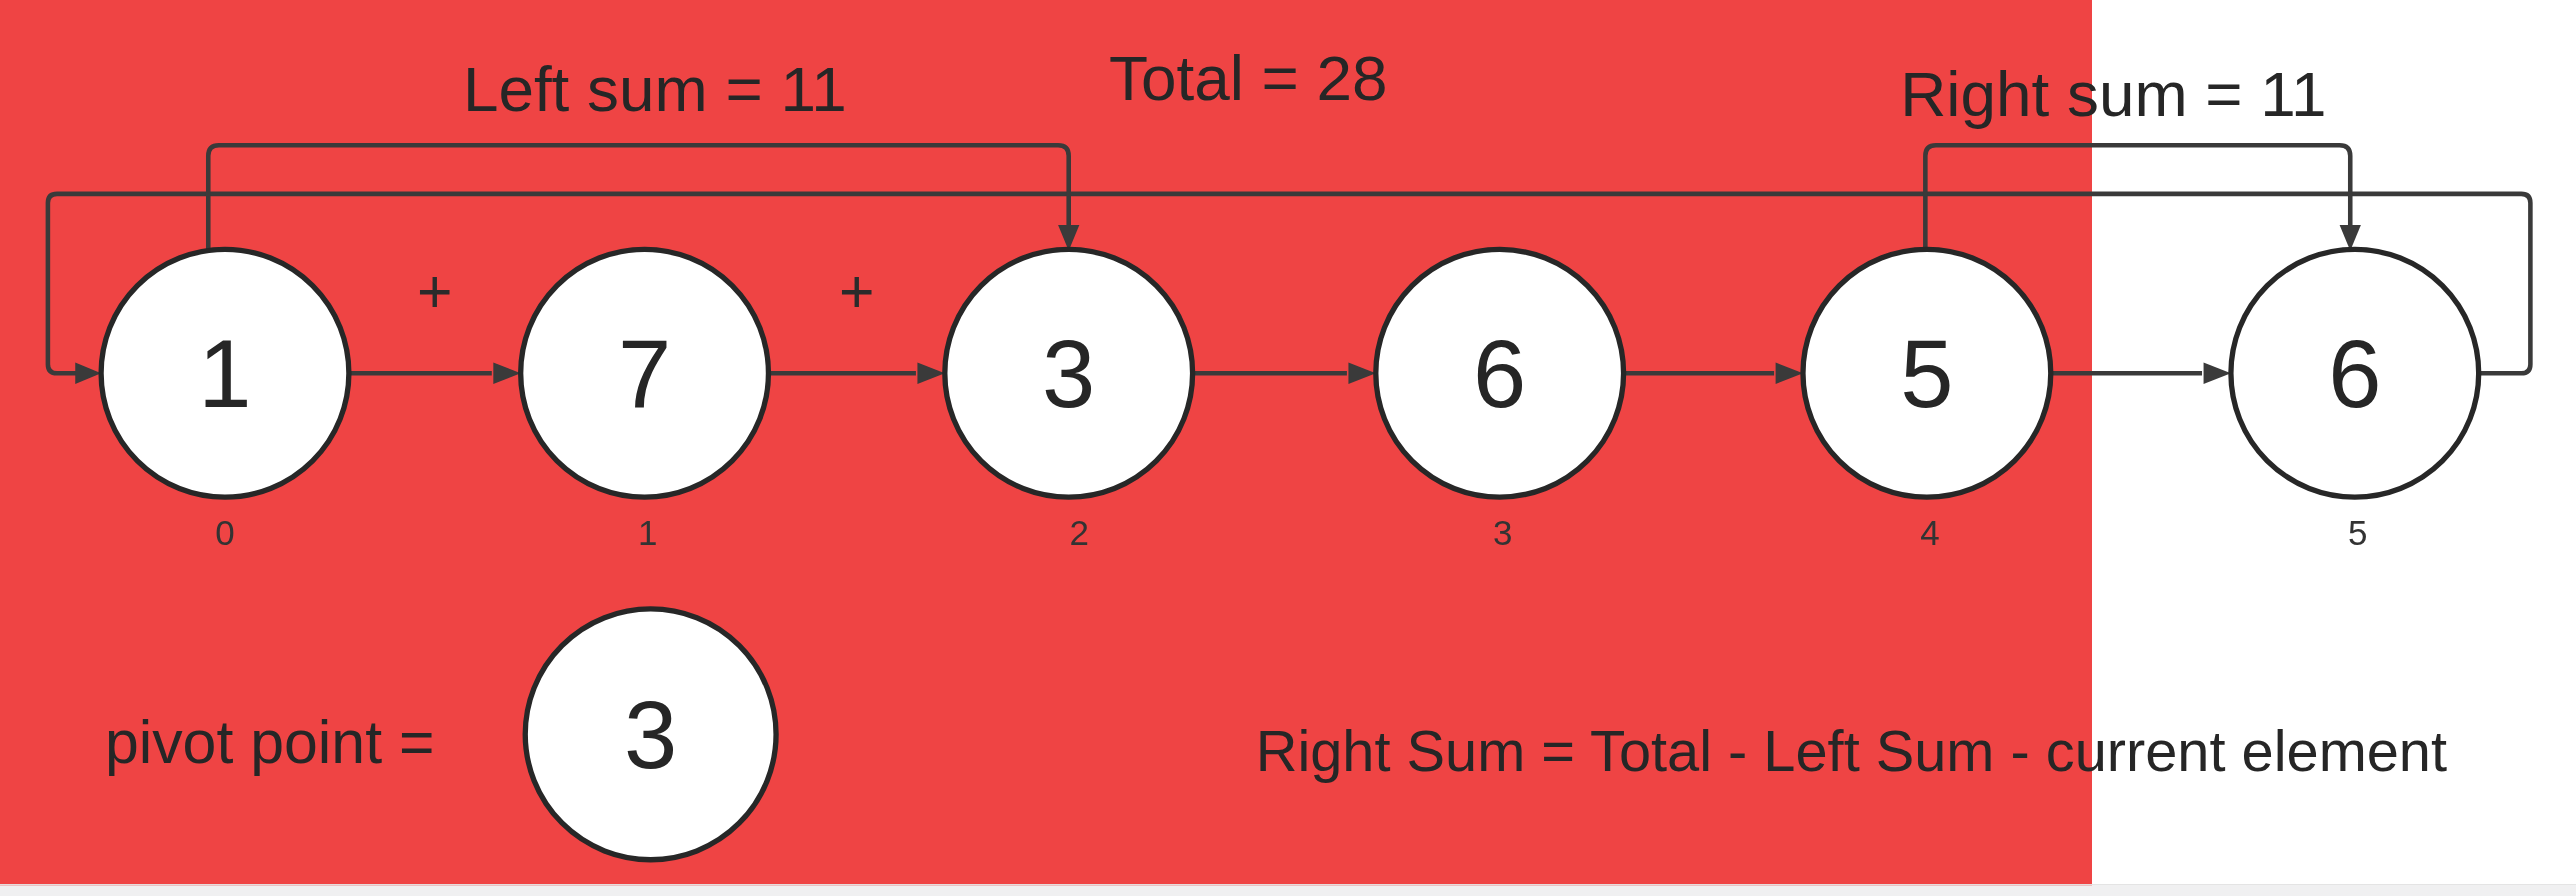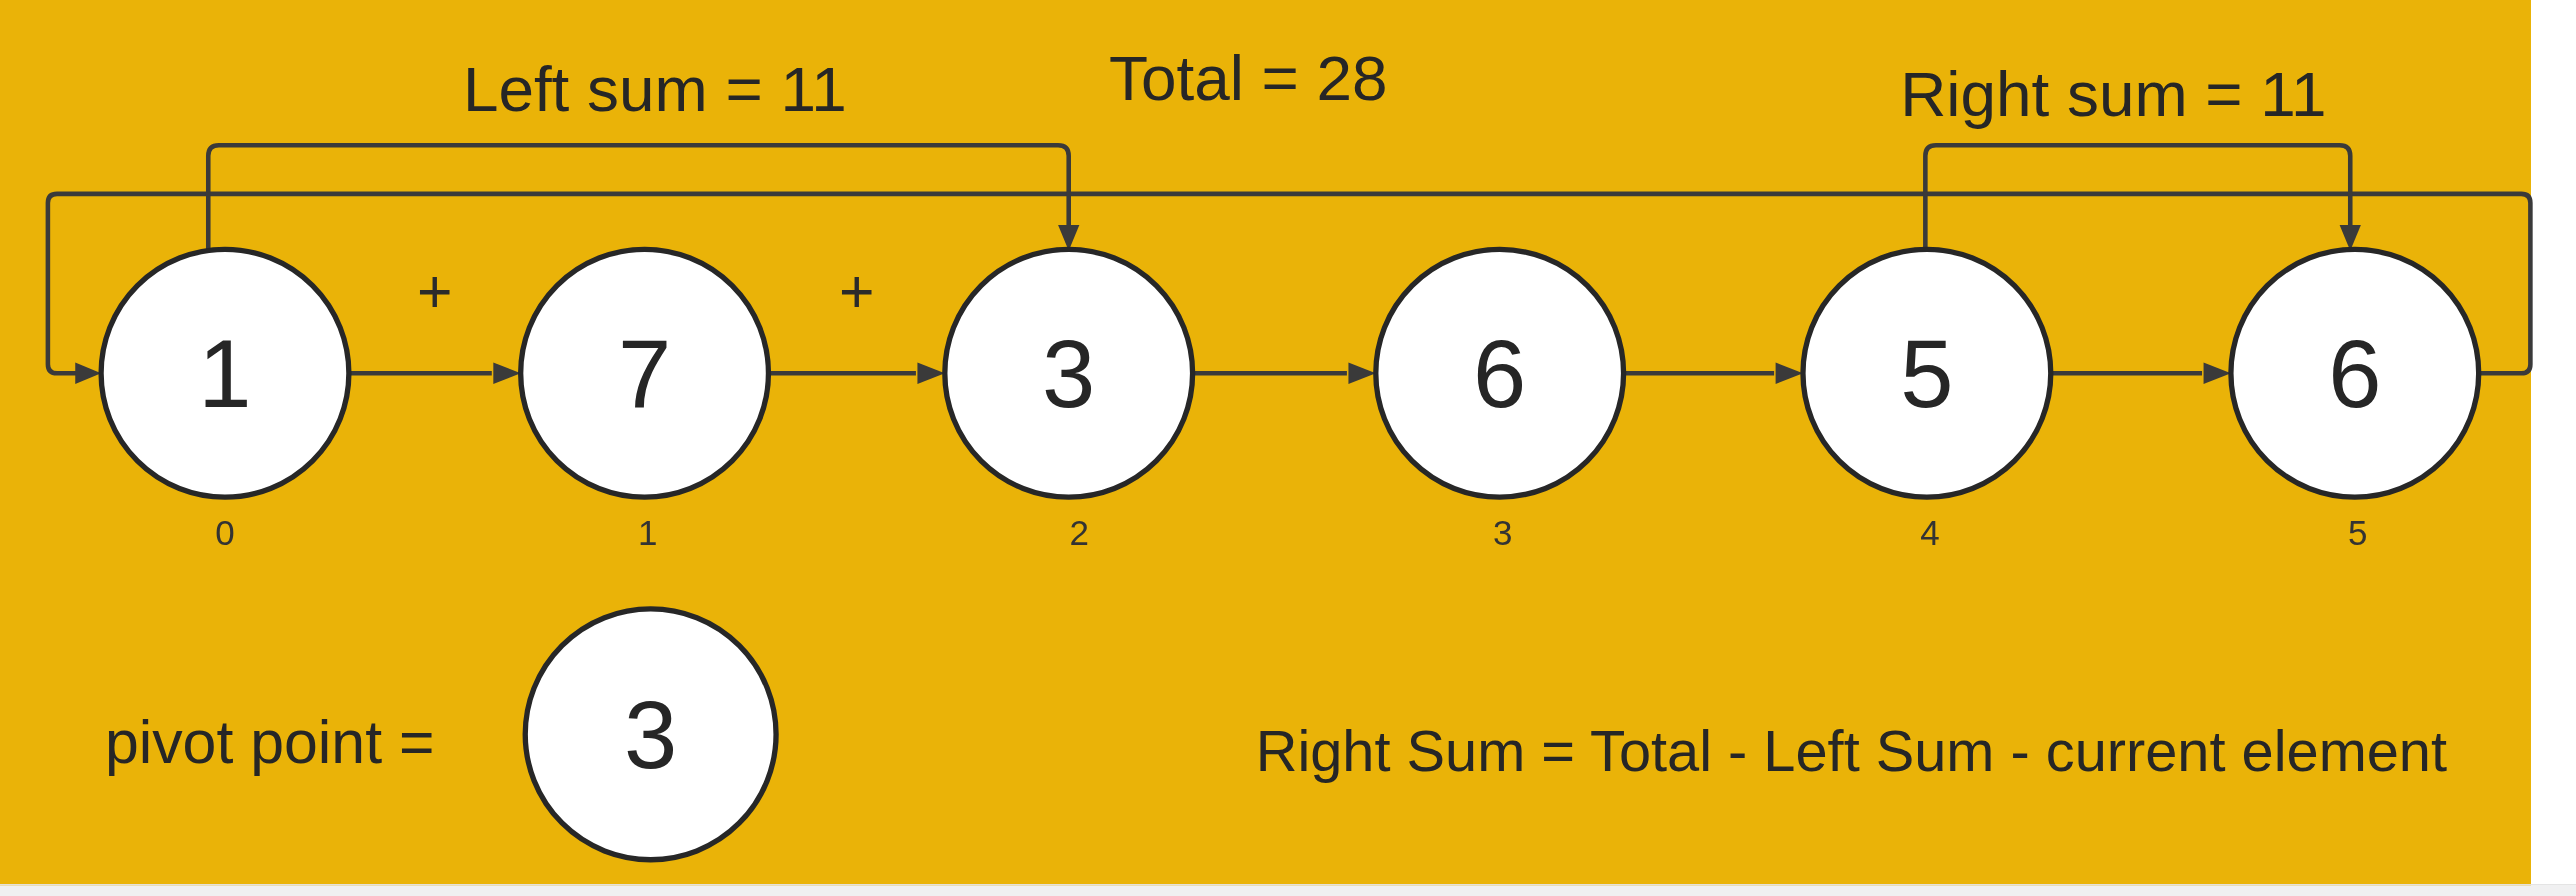--- a/index.html
+++ b/index.html
@@ -6,23 +6,23 @@
     margin: 0;
     padding: 0;
     background: #ffffff;
     width: 2576px;
     height: 897px;
     overflow: hidden;
     font-family: "Liberation Sans", sans-serif;
   }
   .stage {
     position: relative;
-    width: 2531px;
+    width: 2092px;
     height: 897px;
-    background: #eab308;
+    background: #ef4444;
   }
   svg { display: block; }
   svg text {
     font-family: "Liberation Sans", "DejaVu Sans", sans-serif;
     fill: #262626;
   }
   .lbl        { font-size: 84px; }
   .lbl-right  { font-size: 84px; }
   .formula    { font-size: 76px; }
   .pivot-lbl  { font-size: 80px; }

